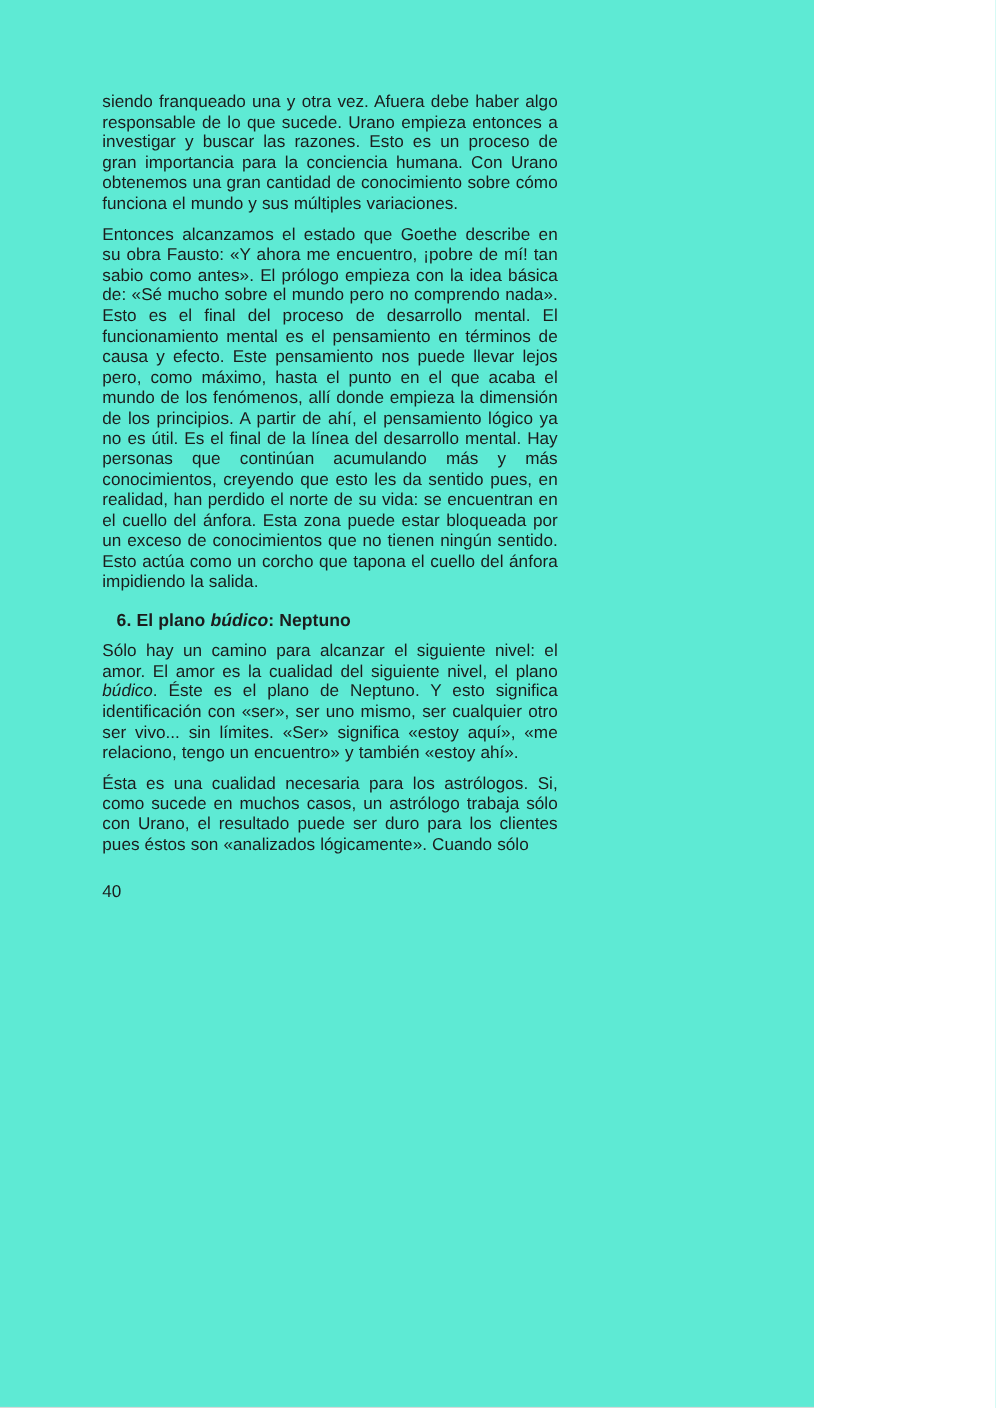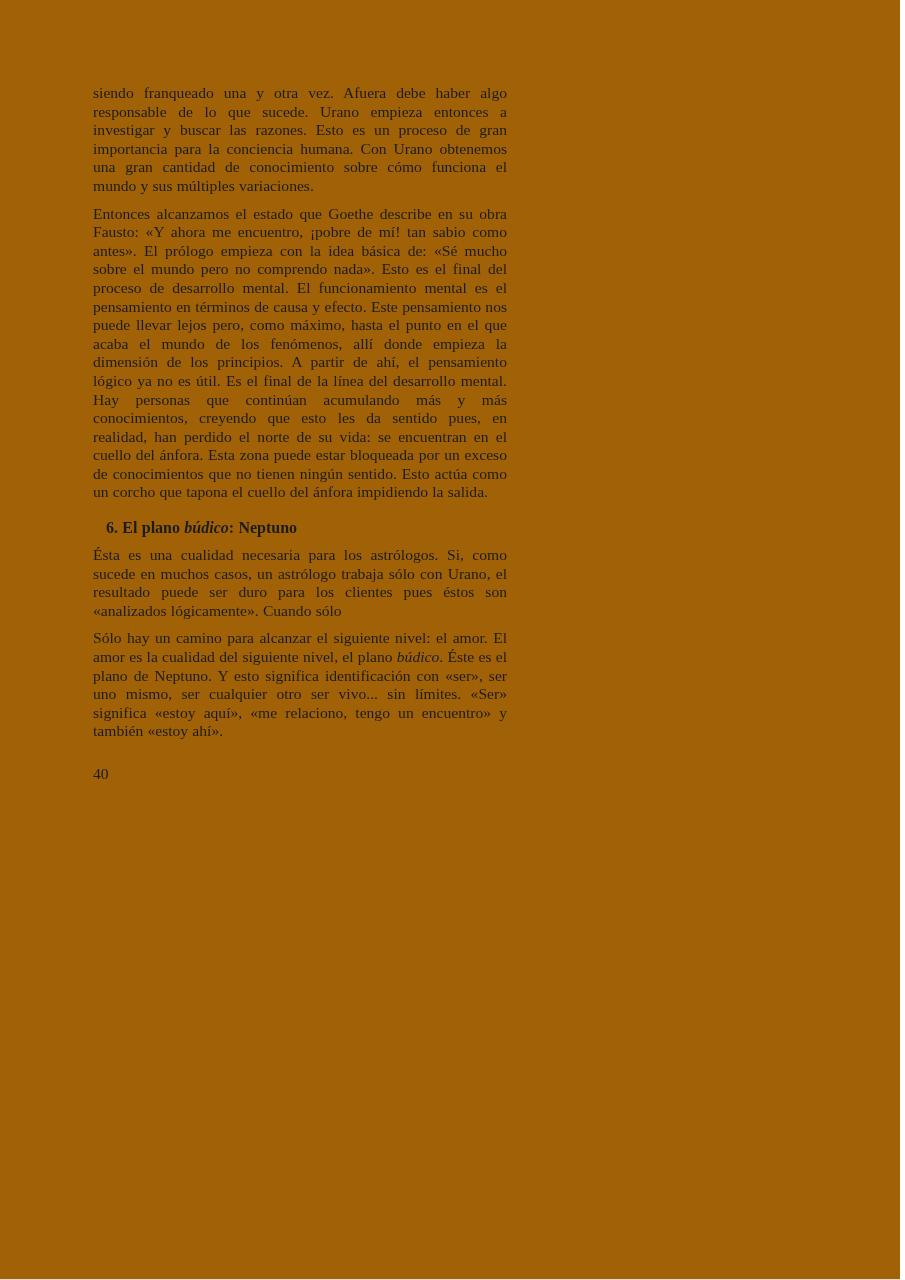--- a/index.html
+++ b/index.html
@@ -8,24 +8,24 @@
     background: #ffffff;
   }
   body {
     width: 905px;
     height: 1280px;
     position: relative;
     overflow: hidden;
   }
   .page {
     position: relative;
-    width: 900px;
+    width: 740px;
     height: 1280px;
-    background: #a16207;
-    font-family: Liberation Serif, serif;
+    background: #5eead4;
+    font-family: Liberation Sans, sans-serif;
     color: #1c1c1c;
     box-sizing: border-box;
     border-bottom: 1px solid #d9d9d9;
   }
   .text-column {
     position: absolute;
     left: 93px;
     top: 84px;
     width: 414px;
     font-size: 15.6px;
@@ -60,20 +60,20 @@
 
 <div class="page">
   <div class="text-column">
 
     <p class="para">siendo franqueado una y otra vez. Afuera debe haber algo responsable de lo que sucede. Urano empieza entonces a investigar y buscar las razones. Esto es un proceso de gran importancia para la conciencia humana. Con Urano obtenemos una gran cantidad de conocimiento sobre cómo funciona el mundo y sus múltiples variaciones.</p>
 
     <p class="para">Entonces alcanzamos el estado que Goethe describe en su obra Fausto: «Y ahora me encuentro, ¡pobre de mí! tan sabio como antes». El prólogo empieza con la idea básica de: «Sé mucho sobre el mundo pero no comprendo nada». Esto es el final del proceso de desarrollo mental. El funcionamiento mental es el pensamiento en términos de causa y efecto. Este pensamiento nos puede llevar lejos pero, como máximo, hasta el punto en el que acaba el mundo de los fenómenos, allí donde empieza la dimensión de los principios. A partir de ahí, el pensamiento lógico ya no es útil. Es el final de la línea del desarrollo mental. Hay personas que continúan acumulando más y más conocimientos, creyendo que esto les da sentido pues, en realidad, han perdido el norte de su vida: se encuentran en el cuello del ánfora. Esta zona puede estar bloqueada por un exceso de conocimientos que no tienen ningún sentido. Esto actúa como un corcho que tapona el cuello del ánfora impidiendo la salida.</p>
 
     <h2 class="heading"><span>6. El plano </span><em>búdico</em><span>: Neptuno</span></h2>
 
+    <p class="para"><span>Sólo hay un camino para alcanzar el siguiente nivel: el amor. El amor es la cualidad del siguiente nivel, el plano </span><em>búdico</em><span>. Éste es el plano de Neptuno. Y esto significa identificación con «ser», ser uno mismo, ser cualquier otro ser vivo... sin límites. «Ser» significa «estoy aquí», «me relaciono, tengo un encuentro» y también «estoy ahí».</span></p>
+
     <p class="para">Ésta es una cualidad necesaria para los astrólogos. Si, como sucede en muchos casos, un astrólogo trabaja sólo con Urano, el resultado puede ser duro para los clientes pues éstos son «analizados lógicamente». Cuando sólo</p>
-
-    <p class="para"><span>Sólo hay un camino para alcanzar el siguiente nivel: el amor. El amor es la cualidad del siguiente nivel, el plano </span><em>búdico</em><span>. Éste es el plano de Neptuno. Y esto significa identificación con «ser», ser uno mismo, ser cualquier otro ser vivo... sin límites. «Ser» significa «estoy aquí», «me relaciono, tengo un encuentro» y también «estoy ahí».</span></p>
 
     <div class="page-number">40</div>
 
   </div>
 </div>
 
 </body></html>

